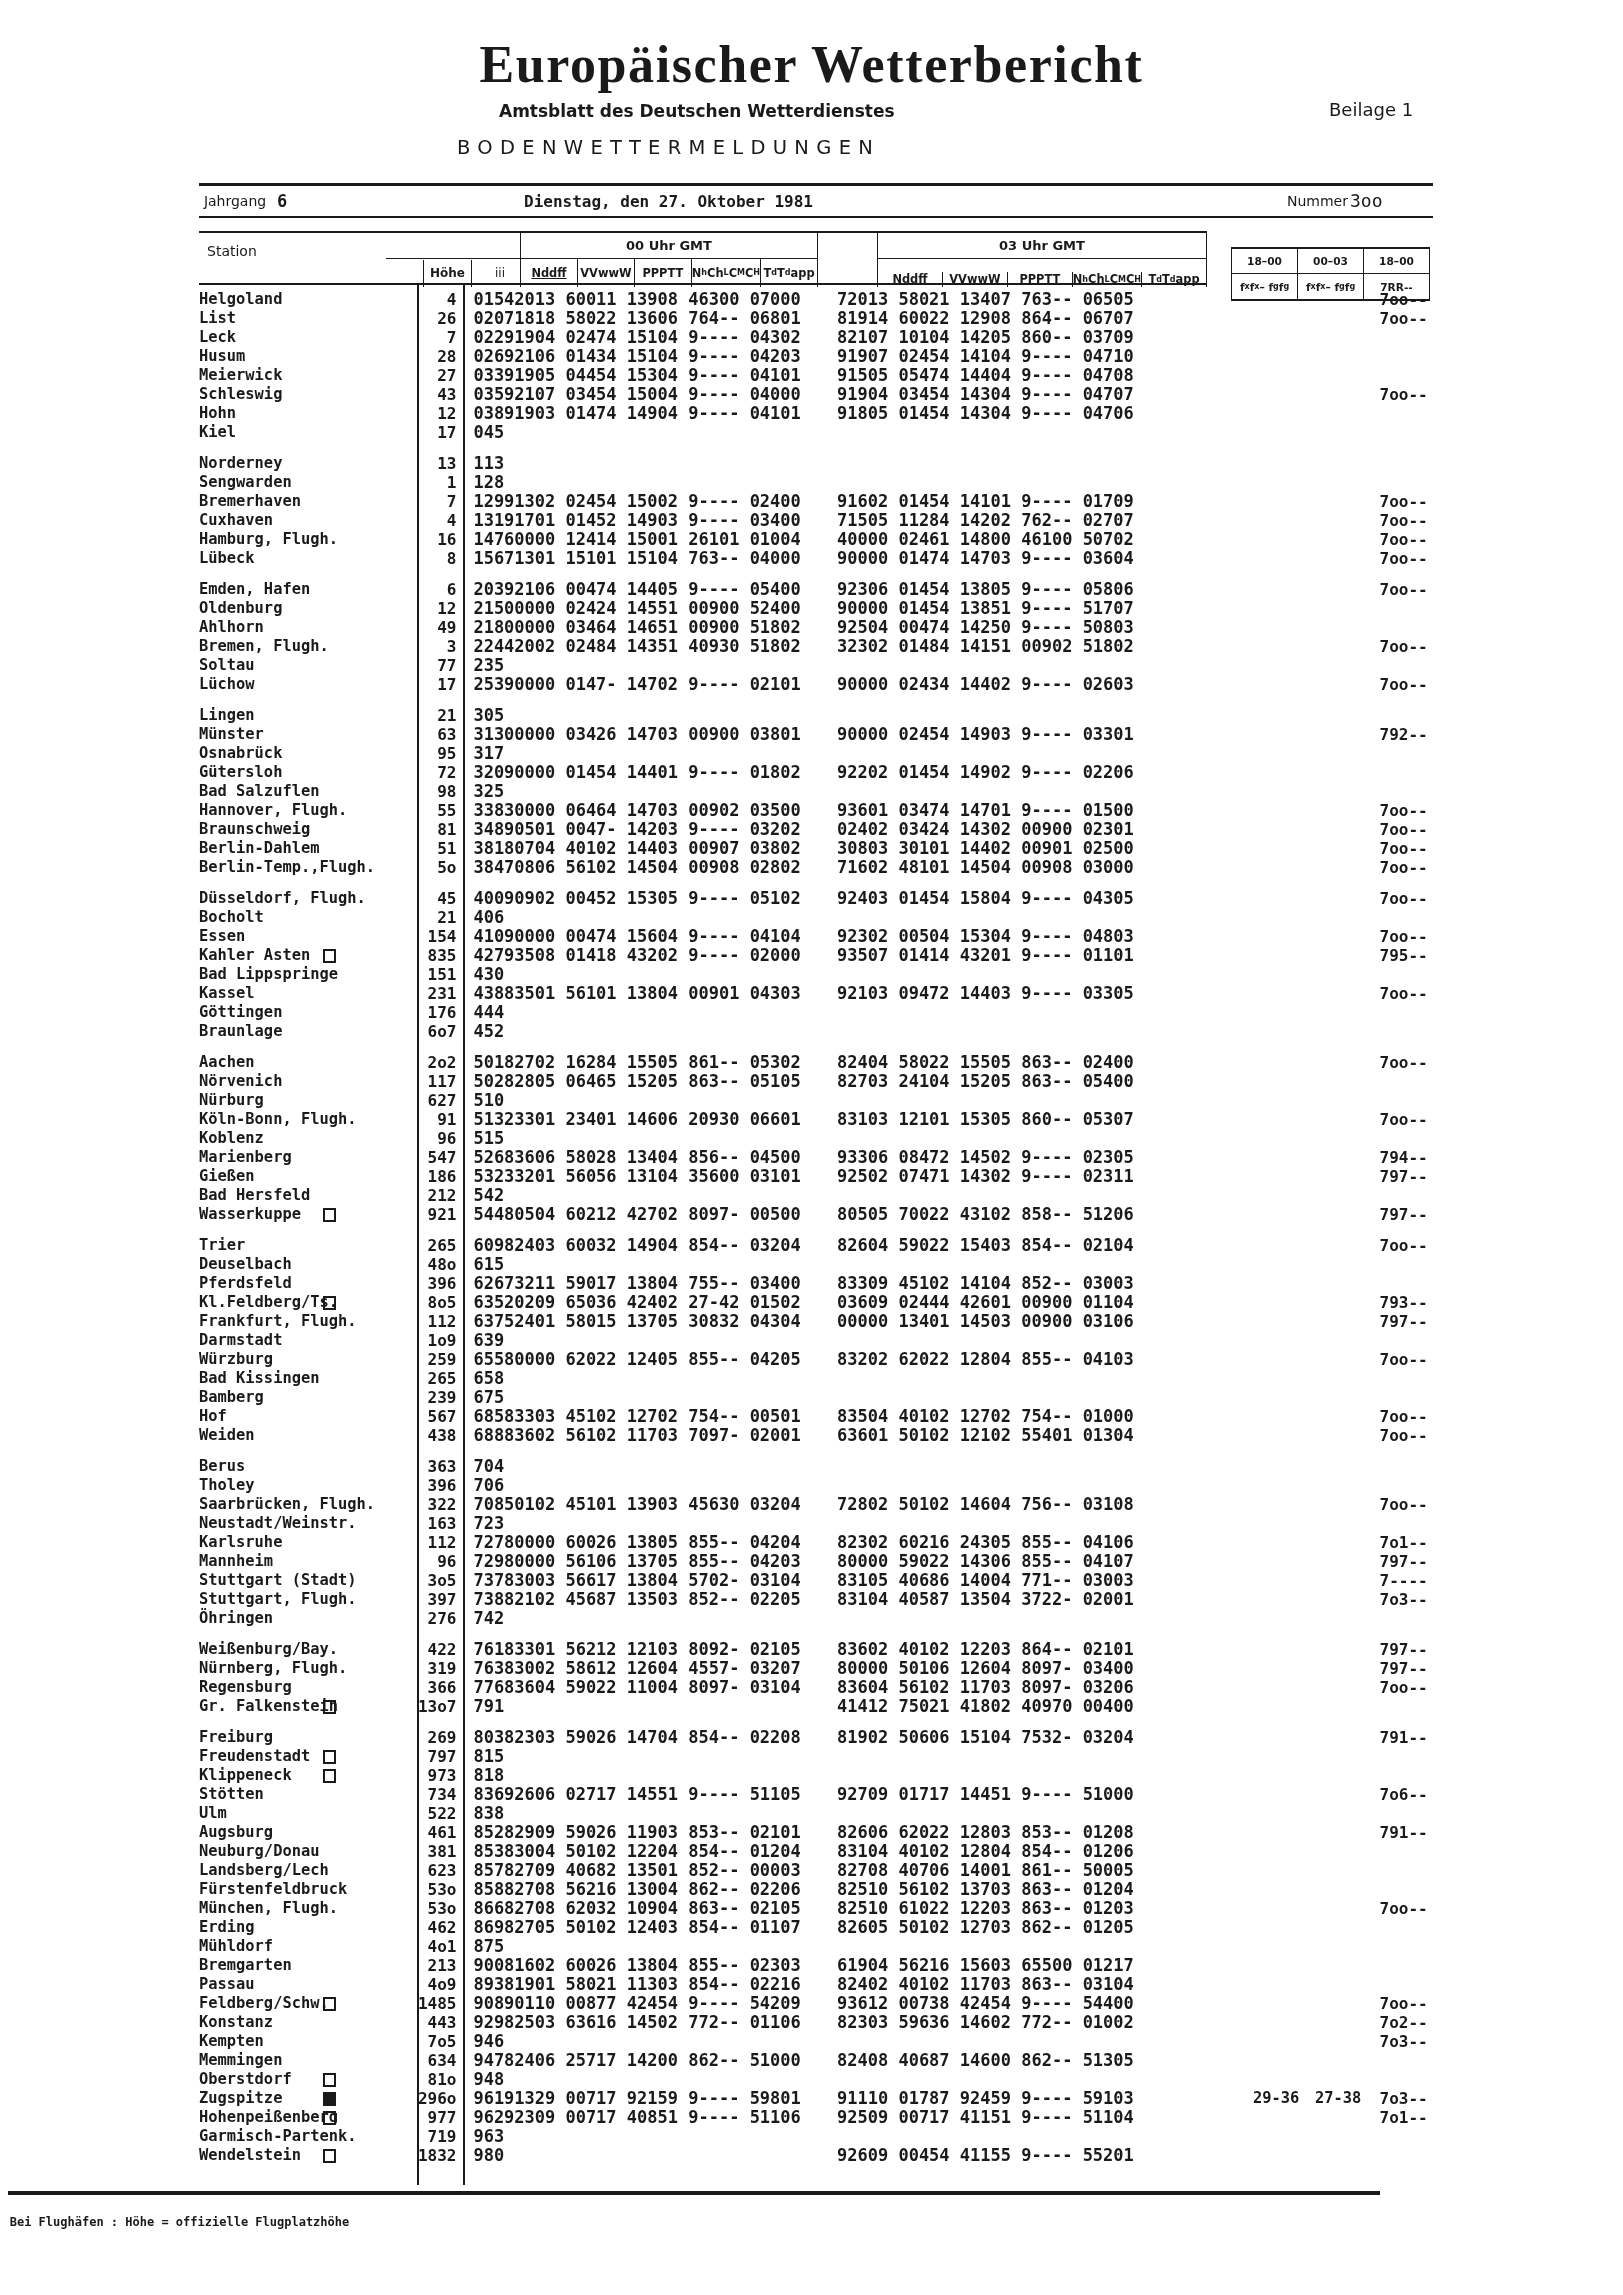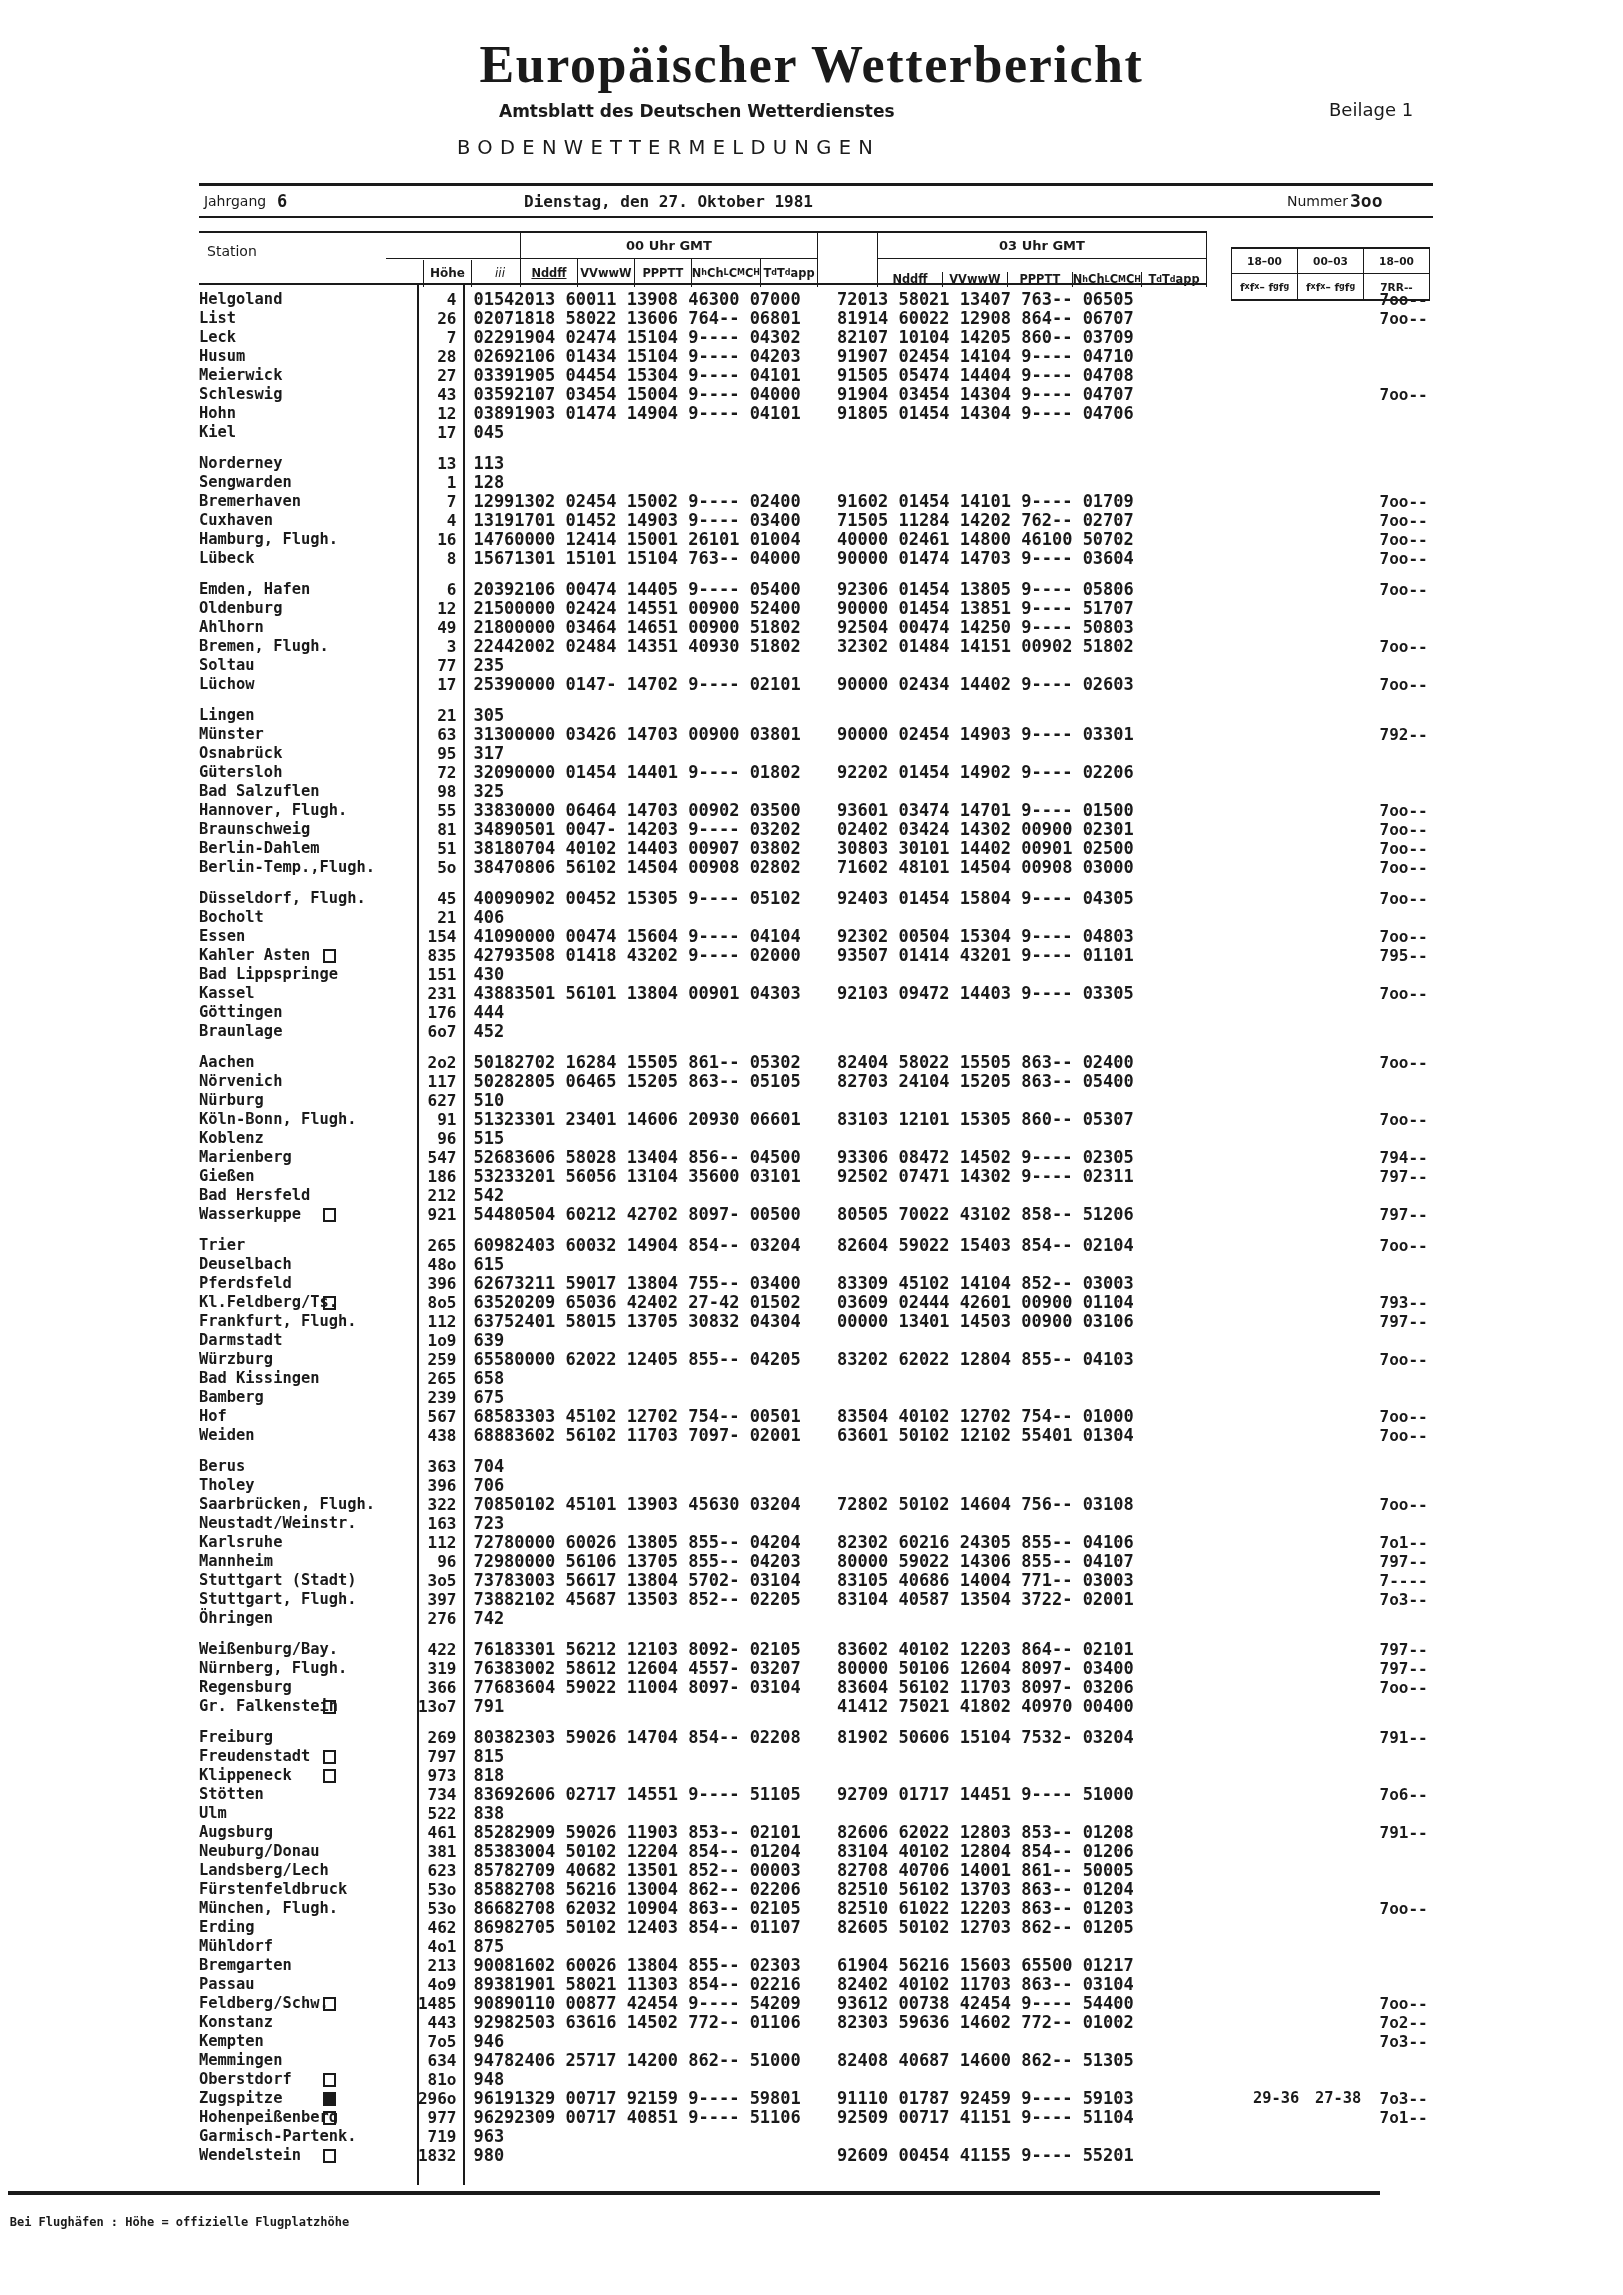--- a/index.html
+++ b/index.html
@@ -15,33 +15,33 @@
   .section-line{margin-top:4.9px;padding-left:457px;font-size:19.5px;letter-spacing:7.3px;}
   
   .band{position:relative;margin:24px 0 0 199px;width:1234px;height:30px;
         border-top:3.2px solid #1a1a1a;border-bottom:2.4px solid #1a1a1a;font-size:14px;}
   .band .lab{position:absolute;top:7.3px;}
   .mono{font-family:"DejaVu Sans Mono",monospace;}
   .jg-label{left:4.9px;}
   .jg-val{position:absolute;left:78px;top:4.9px;font-size:17px;font-weight:bold;}
   .date-val{position:absolute;left:325px;top:5.7px;font-size:16px;font-weight:bold;}
   .num-label{left:1088px;}
-  .num-val{position:absolute;left:1151px;top:4px;font-size:18px;font-weight:bold;text-align:center;}
+  .num-val{position:absolute;left:1151px;top:4px;font-size:18px;font-weight:normal;text-align:center;}
   
   .thead{position:relative;height:54px;margin:13px 0 0 199px;width:1234px;
          font-size:12px;font-weight:bold;}
   .mainbox{position:absolute;left:0;top:0;width:1008px;height:54px;box-sizing:border-box;
            border-top:2.4px solid #1a1a1a;border-bottom:2.4px solid #1a1a1a;}
   .station-lab{position:absolute;left:8px;top:10.6px;font-size:14px;font-weight:normal;}
   .midline{position:absolute;left:187px;top:25px;width:134px;height:1.6px;background:#1a1a1a;}
   .hi{position:absolute;left:195px;top:27px;height:27px;display:flex;}
   .hi .lead{width:29px;}
   .hi .cell{display:flex;align-items:center;justify-content:center;border-left:1.6px solid #1a1a1a;box-sizing:border-box;}
   .hi .hh{width:48px;}
-  .hi .ii{width:57px;font-weight:normal;font-style:italic;}
+  .hi .ii{width:57px;font-weight:normal;}
   .gmtbox{position:absolute;top:0;height:54px;box-sizing:border-box;
           border-left:1.6px solid #1a1a1a;border-right:1.6px solid #1a1a1a;
           display:flex;flex-direction:column;}
   .b00{left:321px;width:298px;}
   .b03{left:678px;width:330px;gap:13px;}
   .gmtbox .gmt{height:25px;display:flex;align-items:center;justify-content:center;
                border-bottom:1.6px solid #1a1a1a;font-size:13px;}
   .gmtbox .cols{flex:1;display:flex;}
   .gmtbox .cols span{flex:1;display:flex;align-items:center;justify-content:center;
                      border-left:1.6px solid #1a1a1a;font-size:11.4px;}

